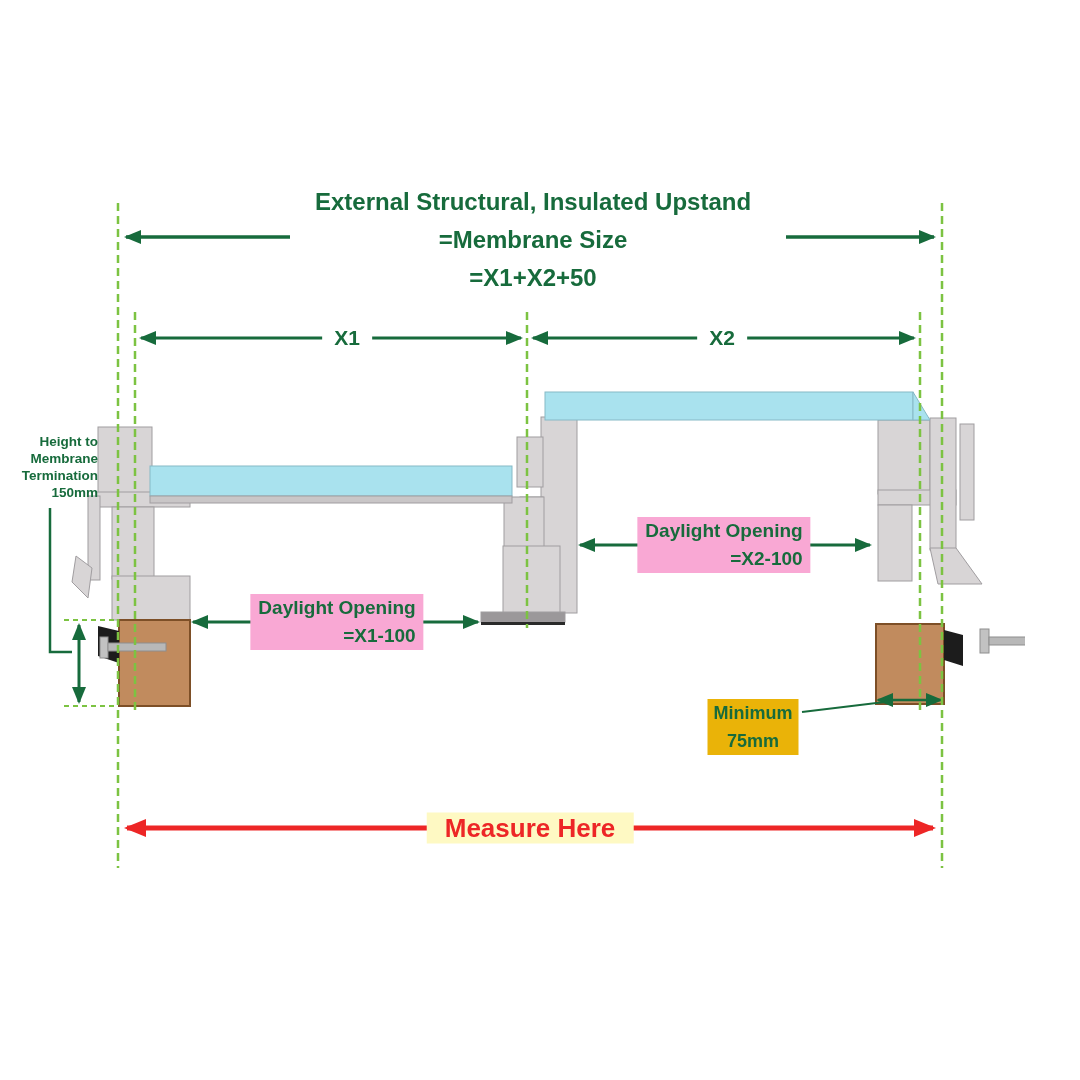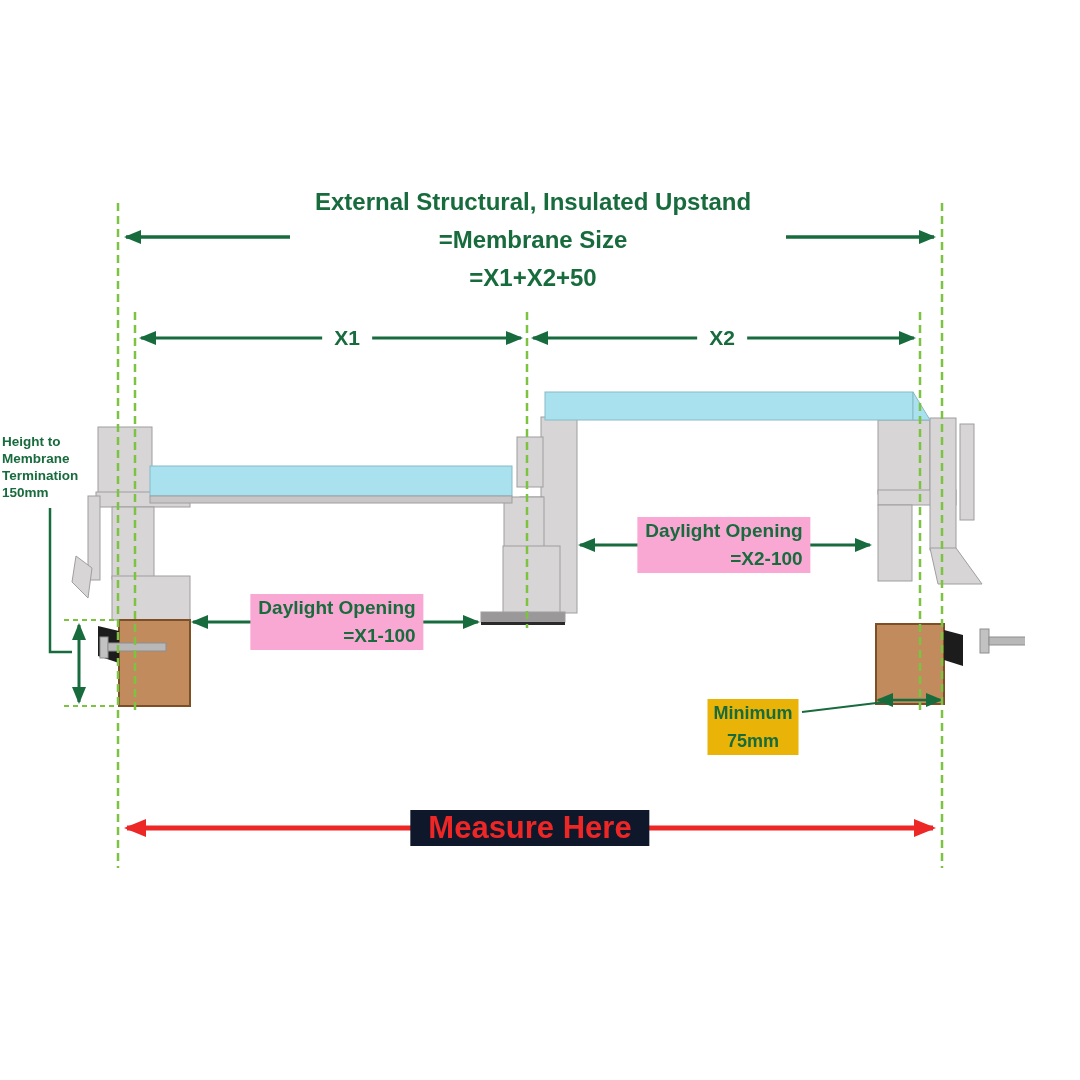--- a/index.html
+++ b/index.html
@@ -7,23 +7,23 @@
     position:relative;width:1025px;height:1080px;background:#ffffff;
     font-family:"Liberation Sans", sans-serif;overflow:hidden;
   }
   svg.draw{position:absolute;left:0;top:0;}
   .label{position:absolute;color:#176b3c;font-weight:bold;}
   .center-xy{transform:translate(-50%,-50%);text-align:center;}
   .center-x{transform:translateX(-50%);text-align:center;}
   .title{font-size:24px;line-height:38px;white-space:nowrap;}
   .dim-label{font-size:21px;background:#ffffff;padding:0 12px;line-height:24px;}
   .daylight{font-size:19px;line-height:28px;background:#f9a8d4;padding:0 8px;white-space:nowrap;text-align:right;}
-  .height-label{font-size:13.5px;line-height:17px;width:96px;text-align:left;}
+  .height-label{font-size:13.5px;line-height:17px;width:96px;text-align:right;}
   .minimum{font-size:18px;line-height:28px;background:#eab308;padding:0 6px;}
-  .measure{font-size:31px;color:#ed2626;background:#0f172a;padding:0 18px;white-space:nowrap;}
+  .measure{font-size:26px;color:#ed2626;background:#fef9c3;padding:0 18px;white-space:nowrap;}
   .lbl-line{display:block;}
 </style>
 </head>
 <body>
 
 <div class="canvas">
 
   <svg class="draw" width="1080" height="1080" viewBox="0 0 1080 1080">
     <defs>
       <marker id="arrow-green" markerUnits="userSpaceOnUse" markerWidth="20" markerHeight="16" refX="15" refY="7" orient="auto-start-reverse">

